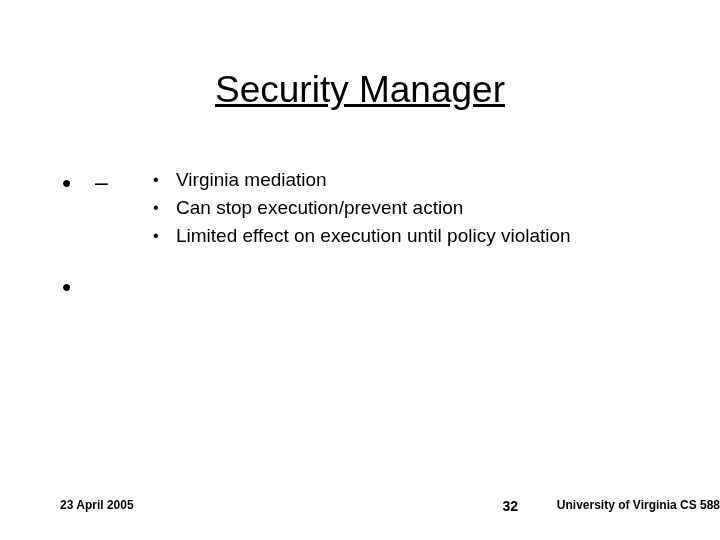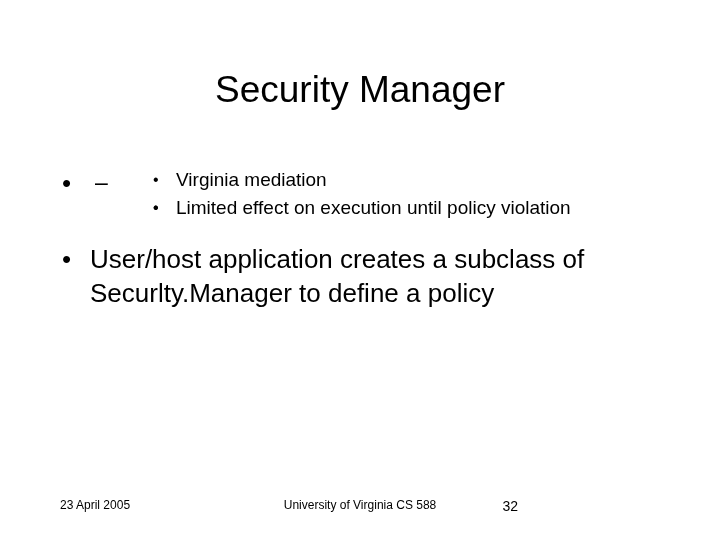--- a/index.html
+++ b/index.html
@@ -23,20 +23,21 @@
   .slide-title {
     position: absolute;
     top: 68px;
     left: 0;
     width: 720px;
     text-align: center;
     font-size: 37px;
     line-height: 44px;
     font-weight: normal;
     letter-spacing: 0px;
+    text-decoration: underline;
   }
   .body-block {
     position: absolute;
     top: 158px;
     left: 48px;
     width: 640px;
   }
   ul {
     list-style: none;
     margin: 0;
@@ -93,33 +94,34 @@
     left: 14px;
     top: 0;
     font-size: 26px;
   }
   .footer {
     position: absolute;
     left: 0;
     bottom: 26px;
     width: 576px;
     height: 16px;
+    font-weight: bold;
   }
   .footer-date {
     position: absolute;
     left: 60px;
     top: 0;
     font-size: 12px;
   }
   .footer-center {
     position: absolute;
     left: 0;
     top: 0;
     width: 720px;
-    text-align: center;
+    text-align: right;
     font-size: 12px;
   }
   .footer-page {
     position: absolute;
     right: 58px;
     top: 0;
     font-size: 14px;
   }
 </style>
 </head>
@@ -140,32 +142,32 @@
         <span class="bullet">–</span>
       </li>
 
       <li class="lvl3">
         <span class="bullet">•</span>
         <span>Virginia mediation</span>
       </li>
 
       <li class="lvl3">
         <span class="bullet">•</span>
+        <span>Can stop execution/prevent action</span>
       </li>
 
       <li class="lvl3">
         <span class="bullet">•</span>
         <span>Limited effect on execution until policy violation</span>
       </li>
 
       <li class="group-gap"></li>
 
       <li class="lvl1-wrap">
         <span class="bullet">•</span>
-        <span>User/host application creates a subclass of Securlty.Manager to define a policy</span>
       </li>
 
     </ul>
   </div>
 
   <div class="footer">
     <span class="footer-date">23 April 2005</span>
     <span class="footer-center">University of Virginia CS 588</span>
     <span class="footer-page">32</span>
   </div>

